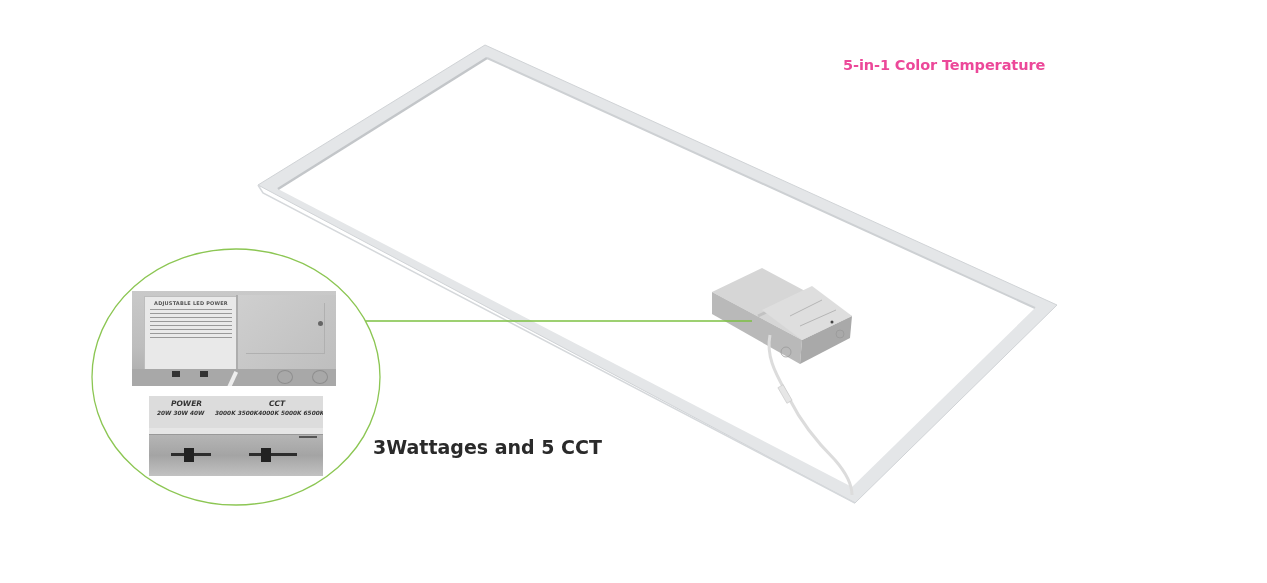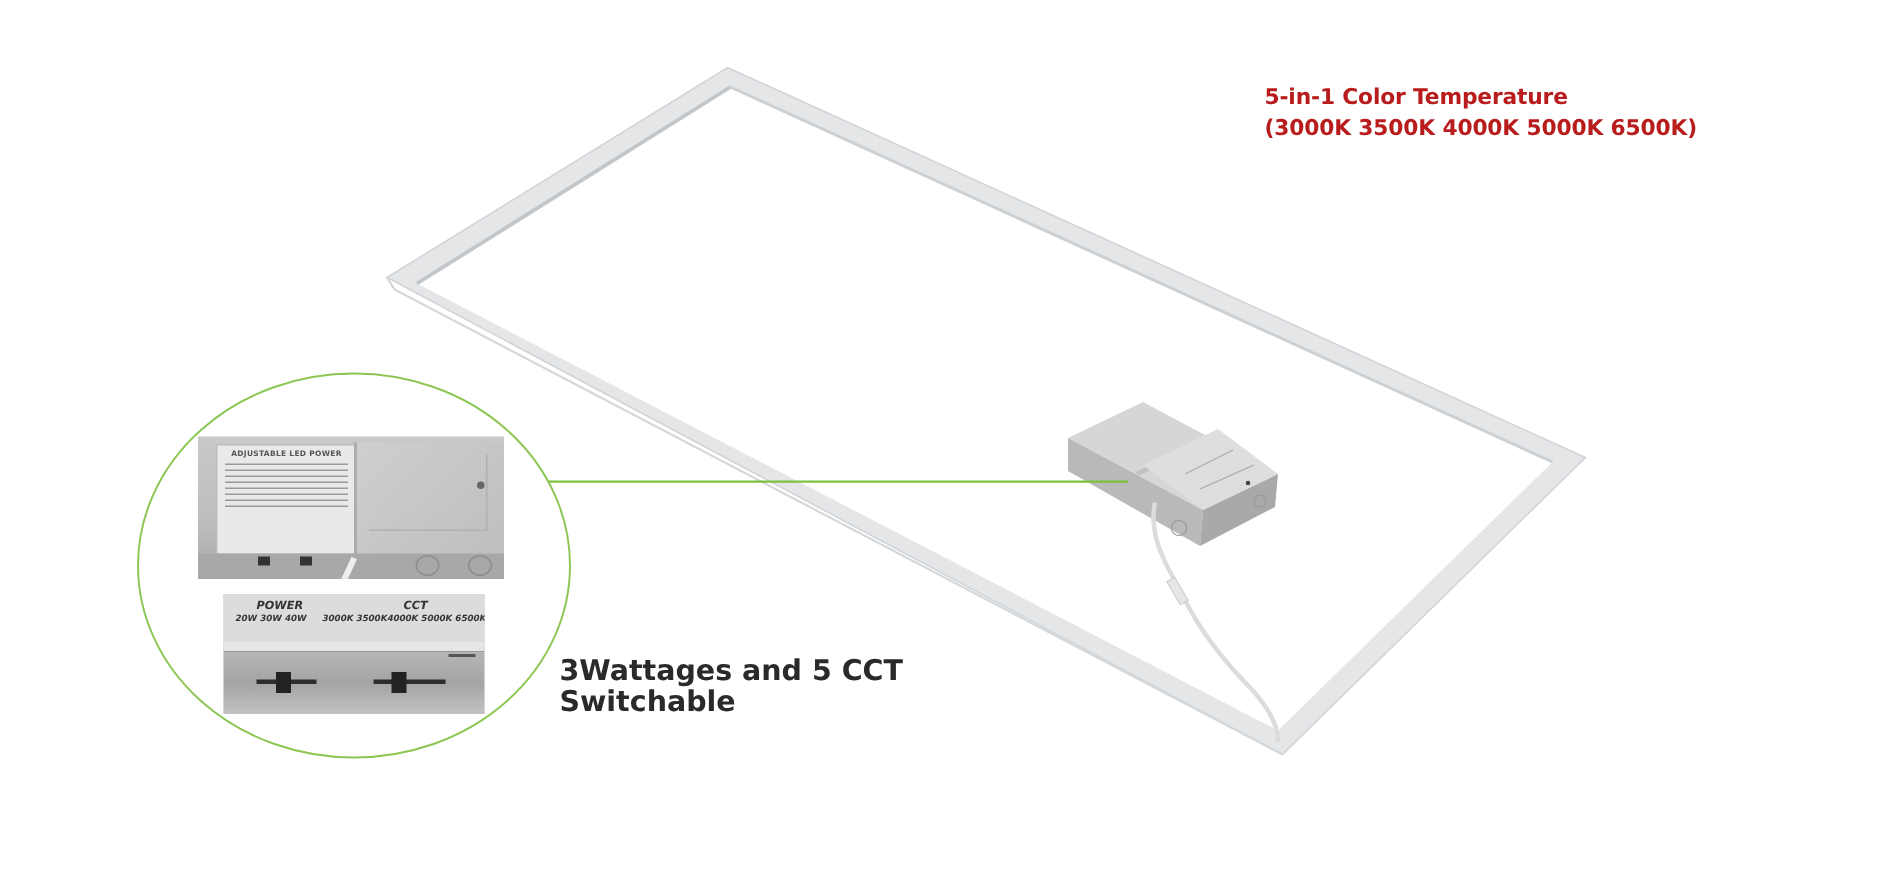--- a/index.html
+++ b/index.html
@@ -1,19 +1,19 @@
 <!DOCTYPE html>
 <html><head>
 <meta charset="utf-8">
 <style>
   html,body{margin:0;padding:0;background:#ffffff;}
   body{width:1267px;height:583px;position:relative;overflow:hidden;font-family:"DejaVu Sans","Liberation Sans",sans-serif;}
   .stage{position:absolute;left:0;top:0;width:1267px;height:583px;}
   svg.scene{position:absolute;left:0;top:0;}
-  .features{position:absolute;left:843px;top:55px;font-size:14.5px;font-weight:bold;color:#b91c1c;line-height:20.5px;letter-spacing:-0.1px;}
+  .features{position:absolute;left:843px;top:55px;font-size:14.5px;font-weight:bold;color:#ec4899;line-height:20.5px;letter-spacing:-0.1px;}
   .features div{white-space:nowrap;}
   .caption{position:absolute;left:373px;top:437px;font-size:19px;font-weight:bold;color:#2a2a2a;line-height:20.5px;}
   .photo1{position:absolute;left:132px;top:291px;width:204px;height:95px;background:linear-gradient(180deg,#c9c9c9 0%,#bdbdbd 60%,#a9a9a9 100%);overflow:hidden;}
   .photo1 .label{position:absolute;left:12px;top:5px;width:92px;height:72px;background:#e9e9e9;border:1px solid #bdbdbd;}
   .photo1 .label .ttl{font-size:5px;font-weight:bold;color:#555;text-align:center;margin-top:3px;letter-spacing:0.2px;}
   .photo1 .label .rowline{height:1px;background:#999;margin:3px 5px;}
   .photo1 .lid{position:absolute;left:104px;top:4px;width:98px;height:76px;background:linear-gradient(135deg,#cfcfcf 0%,#bebebe 100%);border-left:2px solid #adadad;}
   .photo1 .lid .inner{position:absolute;left:8px;top:8px;width:78px;height:50px;border:1px solid #b0b0b0;border-top:none;border-left:none;}
   .photo1 .screw{position:absolute;left:186px;top:30px;width:5px;height:5px;border-radius:50%;background:#666;}
   .photo1 .base{position:absolute;left:0;top:78px;width:204px;height:17px;background:#a8a8a8;}
@@ -102,21 +102,19 @@
     <div class="lower"></div>
     <div class="mark"></div>
     <div class="slot" style="left:22px;width:40px"></div>
     <div class="knob" style="left:35px"></div>
     <div class="slot" style="left:100px;width:48px"></div>
     <div class="knob" style="left:112px"></div>
   </div>
 
   <div class="features">
     <div>5-in-1 Color Temperature</div>
-    <div>(3000K 3500K 4000K 5000K 6500K)</div>
   </div>
 
   <div class="caption">
     <div>3Wattages and 5 CCT</div>
-    <div>Switchable</div>
   </div>
 
 </div>
 
 </body></html>

